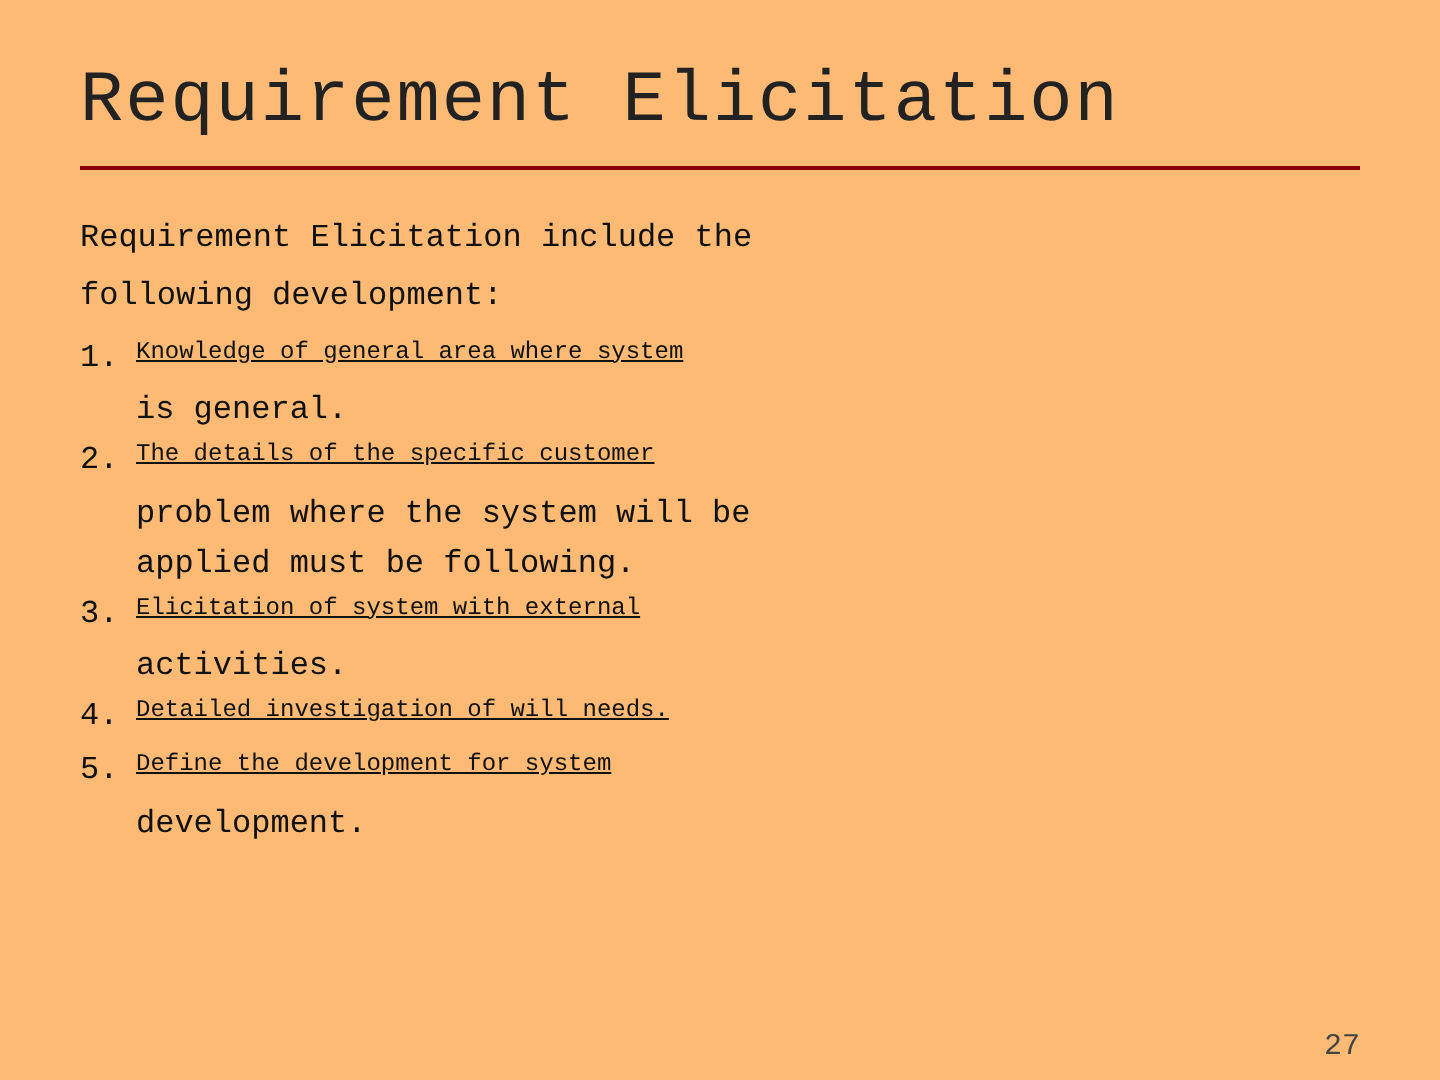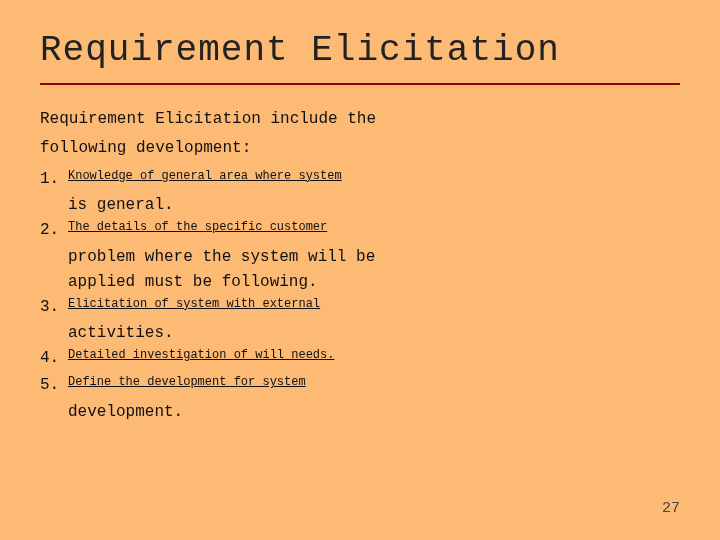--- a/index.html
+++ b/index.html
@@ -75,21 +75,21 @@
     .continuation {
       padding-left: 28px;
       font-family: 'Courier New', Courier, monospace;
       font-size: 16px;
       color: #111111;
       line-height: 1.55;
     }
 
     .page-number {
       position: absolute;
-      bottom: 23px;
+      bottom: 8px;
       right: 40px;
       font-family: 'Courier New', Courier, monospace;
       font-size: 15px;
       color: #444444;
     }
   </style>
 </head>
 <body>
 
 <div class="slide">

